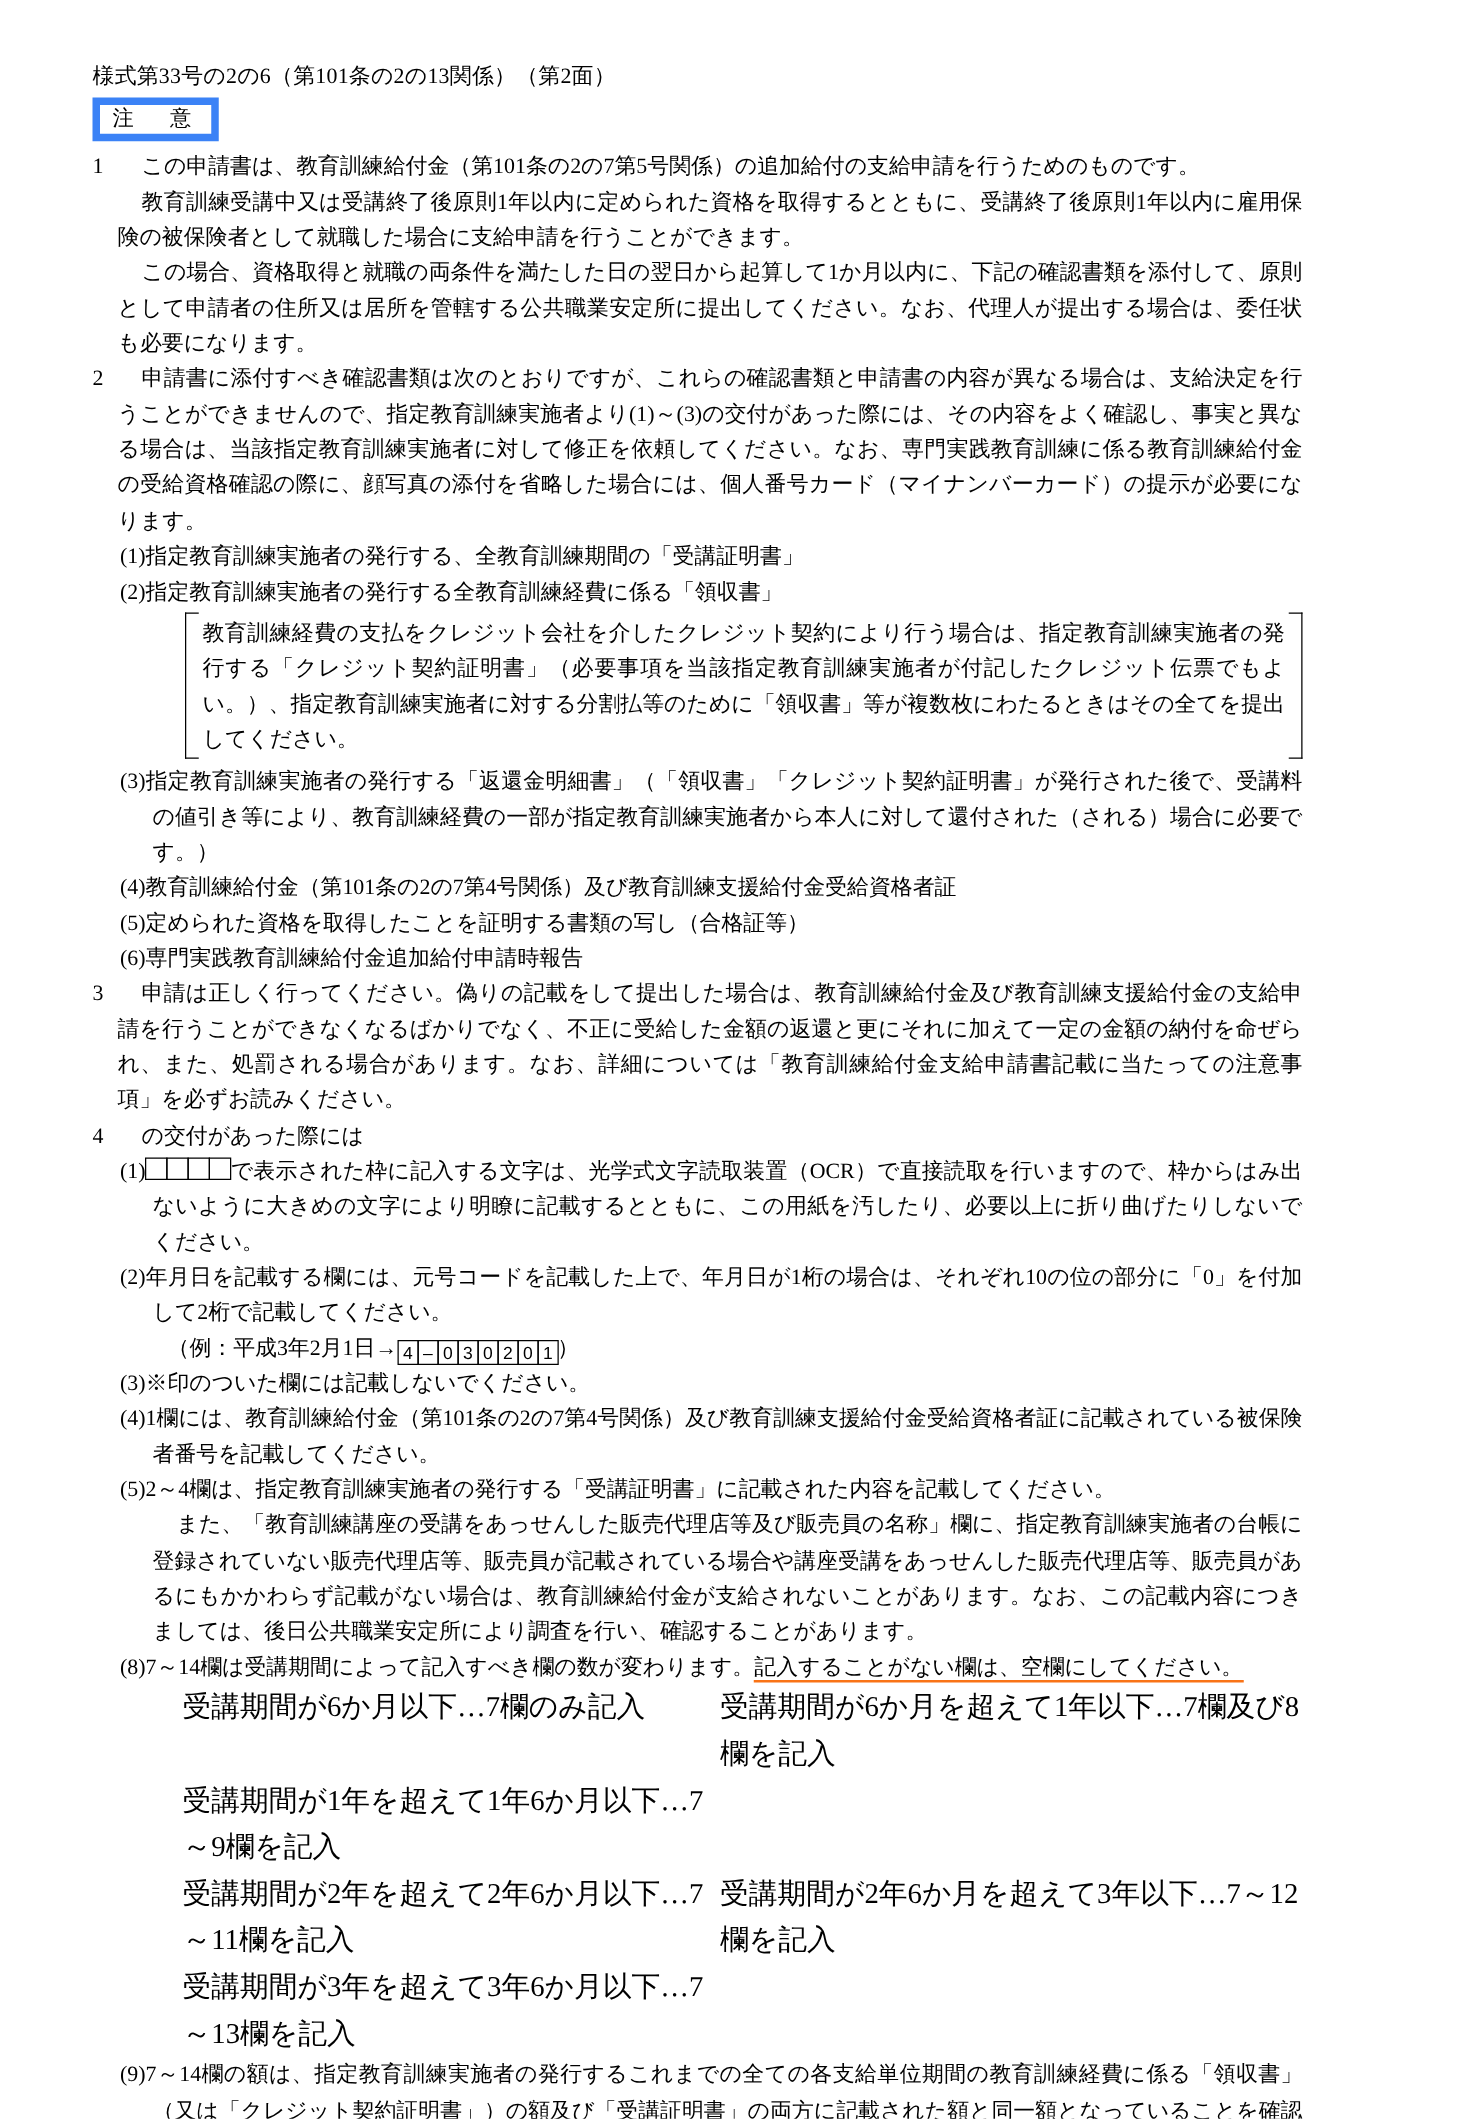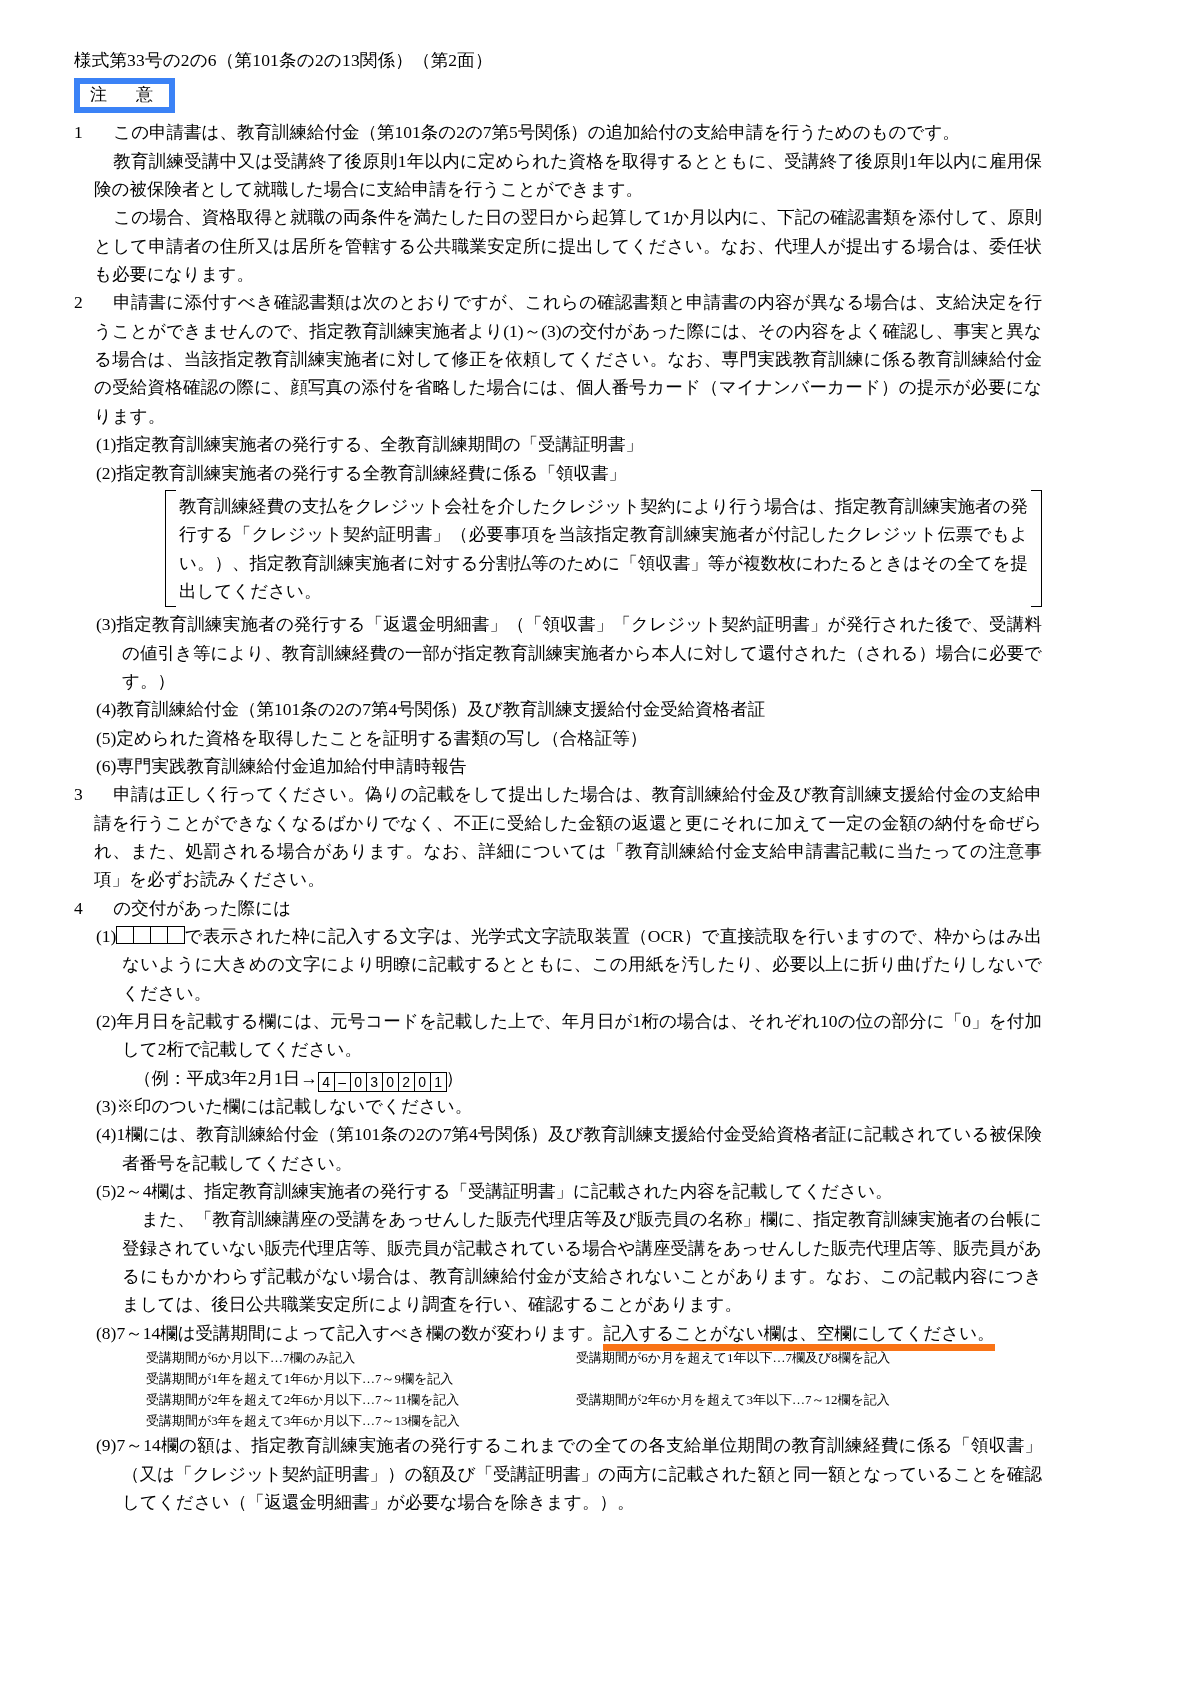--- a/index.html
+++ b/index.html
@@ -71,21 +71,20 @@
     padding-left: 74px;
     position: relative;
   }
   .bracket-inner {
     position: relative;
     font-size: 17.5px;
     line-height: 1.62;
     padding: 2px 14px 2px 14px;
     text-align: justify;
     text-justify: inter-ideograph;
-    margin-left: 17px;
   }
   .bracket-inner:before,
   .bracket-inner:after {
     content: "";
     position: absolute;
     top: 0;
     bottom: 0;
     width: 10px;
     border-top: 1px solid #000;
     border-bottom: 1px solid #000;
@@ -119,26 +118,26 @@
     min-width: 15px;
     height: 18px;
     line-height: 18px;
     border: 1px solid #000;
     margin-right: -1px;
     text-align: center;
     font-family: "Liberation Sans", sans-serif;
     font-size: 14px;
   }
   .underline-txt {
-    border-bottom: 7px solid #f97316;
+    border-bottom: 2px solid #f97316;
     padding-bottom: 1px;
   }
   .two-col {
     display: flex;
-    font-size: 13px;
+    font-size: 23px;
     line-height: 1.62;
     padding-left: 72px;
   }
   .two-col .c1 { width: 430px; flex: 0 0 430px; }
   .two-col .c2 { flex: 1 1 auto; }
 </style>
 </head>
 <body>
 
 <div class="page">

